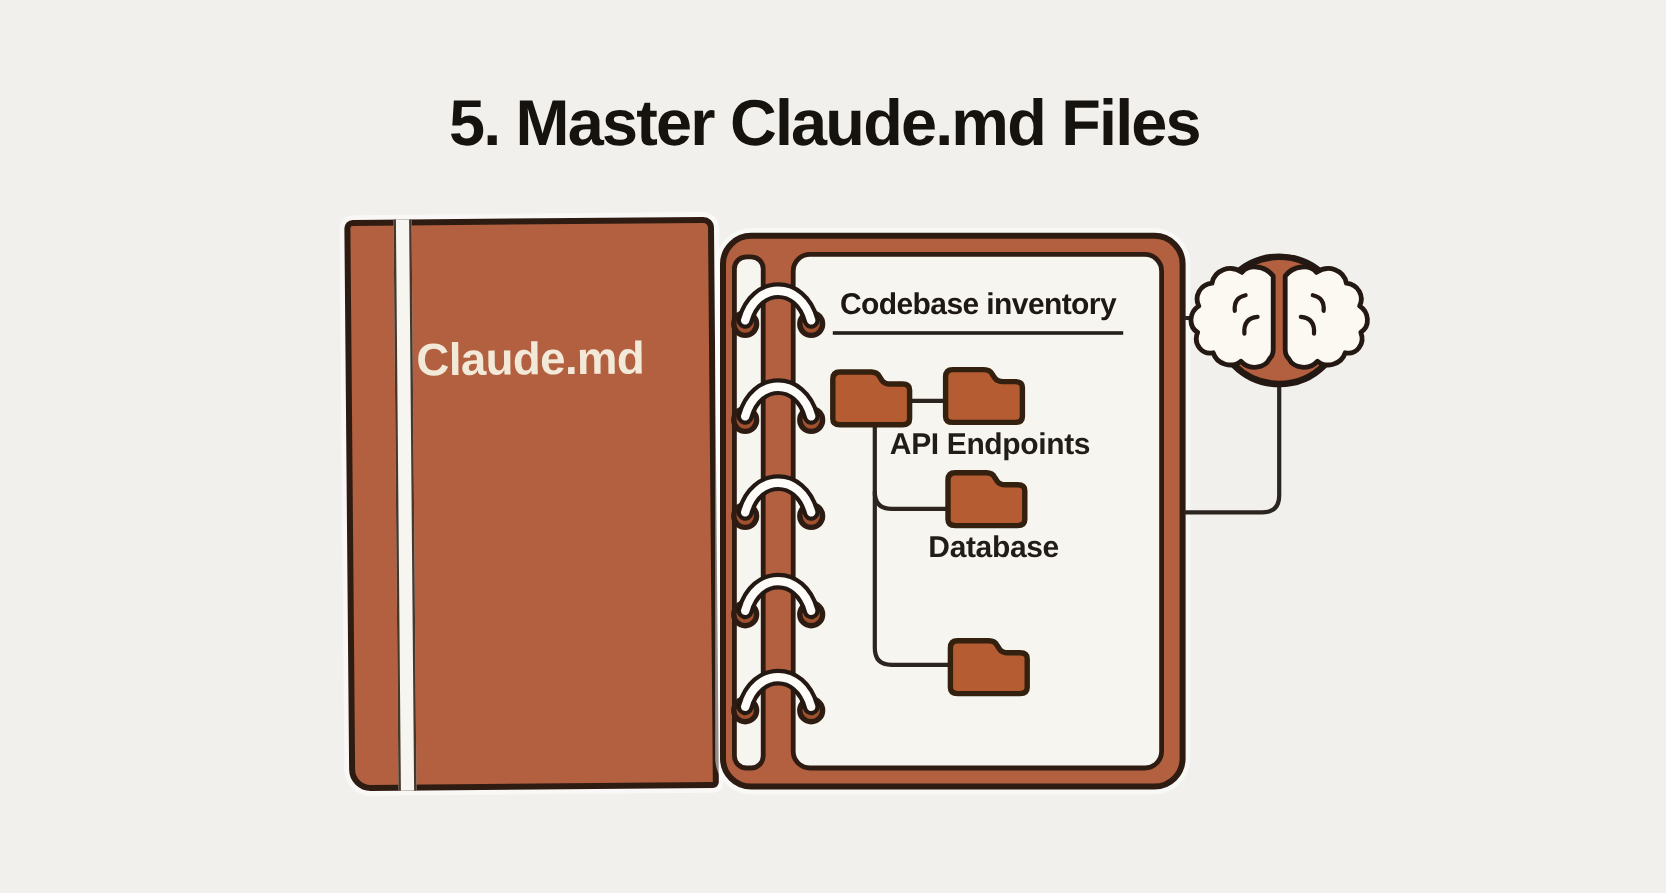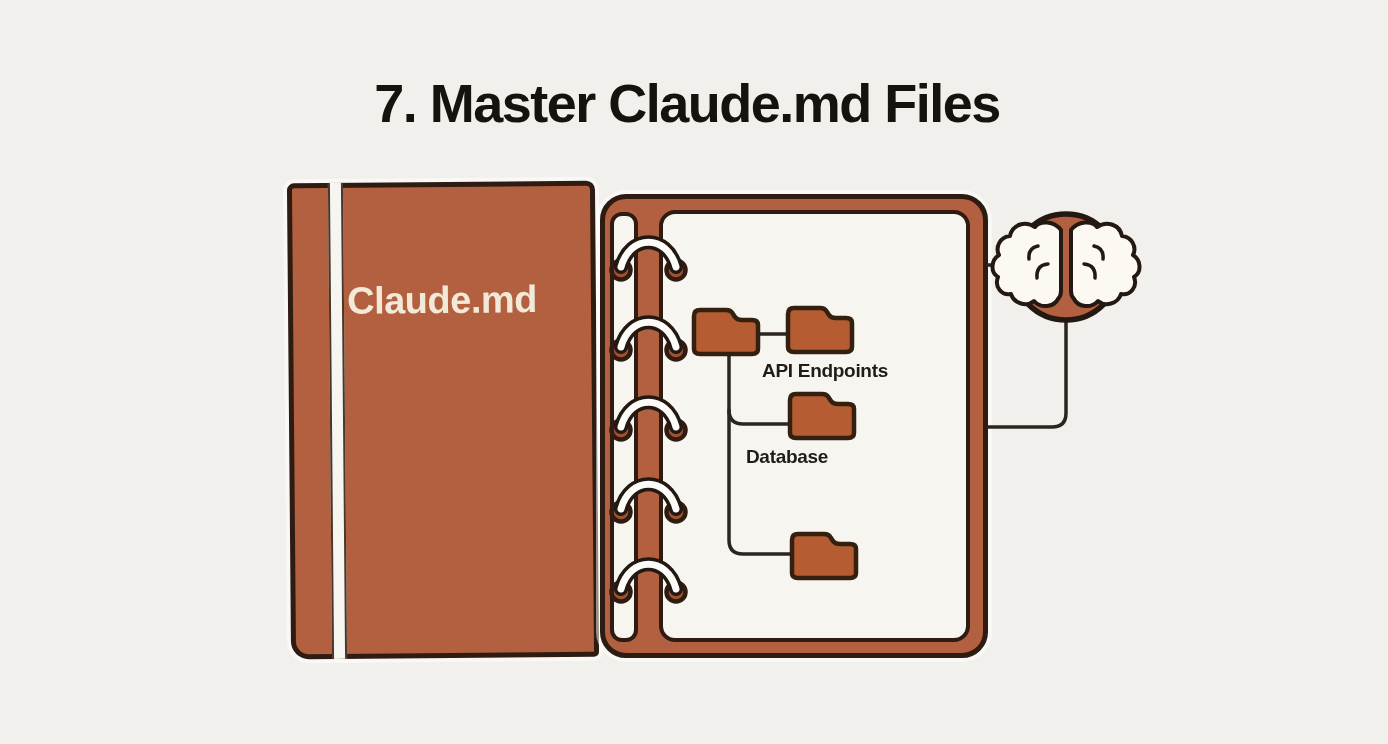--- a/index.html
+++ b/index.html
@@ -63,44 +63,47 @@
   .page-heading-wrap{
     position:absolute;left:660px;top:240px;width:310px;text-align:center;
   }
   .page-heading{
     display:inline-block;font-size:25px;font-weight:700;
     letter-spacing:-0.5px;color:#1d1813;
     border-bottom:3px solid #241f1a;padding:0 6px 7px 6px;
   }
   .folder-label{
     position:absolute;text-align:center;font-weight:700;
-    font-size:19px;color:var(--text-dark,#211c17);line-height:21px;
+    font-size:25px;color:var(--text-dark,#211c17);line-height:21px;
     letter-spacing:-0.3px;
   }
   .label-api{left:740px;top:360px;width:170px;}
-  .label-db{left:704px;top:446px;width:166px;}
+  .label-db{left:745px;top:446px;width:166px;}
   .label-auth{left:742px;top:586px;width:160px;}
   svg.art{position:absolute;left:0;top:0;}
 </style>
 </head>
 <body>
 
 <div class="stage">
 
-  <div class="main-title">7. Master Claude.md Files</div>
+  <div class="main-title">5. Master Claude.md Files</div>
 
   <div class="cover">
     <div class="cover-stripe"></div>
     <div class="cover-label">Claude.md</div>
   </div>
 
   <div class="frame"></div>
   <div class="page-edge"></div>
   <div class="page"></div>
 
+  <div class="page-heading-wrap">
+    <span class="page-heading">Codebase inventory</span>
+  </div>
 
   <div class="folder-label label-api">API Endpoints</div>
   <div class="folder-label label-db">Database</div>
 
   <svg class="art" width="1388" height="744" viewBox="0 0 1388 744">
     <defs>
       <path id="folder-shape" d="M 2,8 Q 2,2 8,2 L 34,2 Q 39,2 41,6 L 43,9 Q 45,12 50,12 L 60,12 Q 66,12 66,17 L 66,41 Q 66,46 60,46 L 8,46 Q 2,46 2,41 Z"></path>
       <g id="binder-ring">
         <circle cx="621" cy="270" r="9.5" style="fill:var(--hole-fill,#a0522f);stroke:var(--outline,#2e1c12);stroke-width:4.5;"></circle>
         <circle cx="676" cy="270" r="9.5" style="fill:var(--hole-fill,#a0522f);stroke:var(--outline,#2e1c12);stroke-width:4.5;"></circle>

